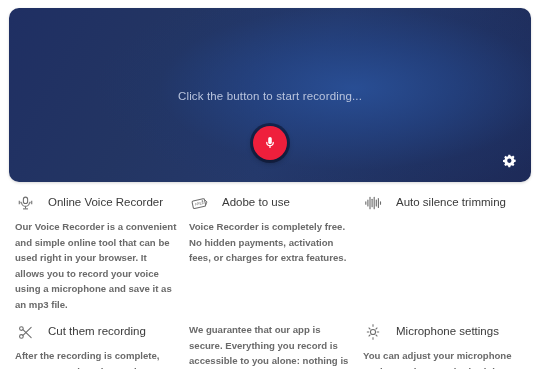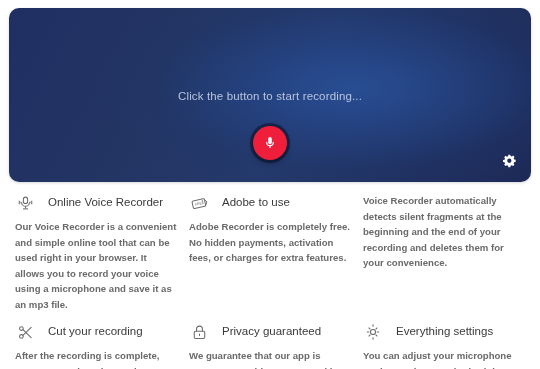--- a/index.html
+++ b/index.html
@@ -196,63 +196,67 @@
             <g transform="rotate(-12 12 12)">
               <rect x="3.2" y="7.2" width="16" height="9.6" rx="1.6"></rect>
               <circle cx="16.2" cy="9.6" r="0.9" fill="#6d6d6d" stroke="none"></circle>
               <text x="6.2" y="13.6" class="tag-word" stroke="none" style="font-size:4.4px">FREE</text>
               <path d="M19.2 8.4l2.4 3.6-2.4 3.6" stroke-width="1.1"></path>
             </g>
           </svg>
         </span>
         <span class="feature-title">Adobe to use</span>
       </div>
-      <div class="feature-text">Adobe Recorder is completely free. No hidden payments, activation fees, or charges for extra features.</div>
-    </div>
-
-    <div class="feature">
-      <div class="feature-text">Voice Recorder automatically detects silent fragments at the beginning and the end of your recording and deletes them for your convenience.</div>
+      <div class="feature-text">Voice Recorder is completely free. No hidden payments, activation fees, or charges for extra features.</div>
+    </div>
+
+    <div class="feature">
+      <div class="feature-head">
+        <span class="feature-icon">
+          <svg width="18" height="18" viewBox="0 0 24 24" stroke="#6d6d6d" stroke-width="1.5" stroke-linecap="round">
+            <line x1="2.4" y1="10.5" x2="2.4" y2="13.5"></line>
+            <line x1="5.2" y1="8" x2="5.2" y2="16"></line>
+            <line x1="8" y1="4.5" x2="8" y2="19.5"></line>
+            <line x1="10.8" y1="7" x2="10.8" y2="17"></line>
+            <line x1="13.6" y1="4.5" x2="13.6" y2="19.5"></line>
+            <line x1="16.4" y1="8" x2="16.4" y2="16"></line>
+            <line x1="19.2" y1="6" x2="19.2" y2="18"></line>
+            <line x1="22" y1="10.5" x2="22" y2="13.5"></line>
+          </svg>
+        </span>
+        <span class="feature-title">Auto silence trimming</span>
+      </div>
     </div>
 
     <div class="feature">
       <div class="feature-head">
         <span class="feature-icon">
           <svg width="17" height="17" viewBox="0 0 24 24" fill="none" stroke="#6d6d6d" stroke-width="1.5" stroke-linecap="round">
             <circle cx="6.2" cy="6.4" r="2.6"></circle>
             <circle cx="6.2" cy="17.6" r="2.6"></circle>
             <line x1="8.4" y1="8" x2="20" y2="19.4"></line>
             <line x1="8.4" y1="16" x2="20" y2="4.6"></line>
           </svg>
         </span>
-        <span class="feature-title">Cut your recording</span>
+        <span class="feature-title">Cut them recording</span>
       </div>
       <div class="feature-text">After the recording is complete, you can crop it to the section you actually need.</div>
     </div>
 
     <div class="feature">
-      <div class="feature-head">
-        <span class="feature-icon">
-          <svg width="17" height="17" viewBox="0 0 24 24" fill="none" stroke="#6d6d6d" stroke-width="1.5">
-            <rect x="4.6" y="10.2" width="14.8" height="10.2" rx="1.6"></rect>
-            <path d="M7.8 10.2V7.2a4.2 4.2 0 0 1 8.4 0v3"></path>
-            <line x1="12" y1="13.6" x2="12" y2="16.8"></line>
-          </svg>
-        </span>
-        <span class="feature-title">Privacy guaranteed</span>
-      </div>
       <div class="feature-text">We guarantee that our app is secure. Everything you record is accessible to you alone: nothing is uploaded to our servers for storage.</div>
     </div>
 
     <div class="feature">
       <div class="feature-head">
         <span class="feature-icon">
           <svg width="18" height="18" viewBox="0 0 24 24" fill="none" stroke="#6d6d6d" stroke-width="1.4">
             <circle cx="12" cy="12" r="3.4"></circle>
             <path d="M12 1.8v3.2M12 19v3.2M3.8 12H7M17 12h3.2M6.2 6.2l2.3 2.3M15.5 15.5l2.3 2.3M17.8 6.2l-2.3 2.3M8.5 15.5l-2.3 2.3"></path>
           </svg>
         </span>
-        <span class="feature-title">Everything settings</span>
+        <span class="feature-title">Microphone settings</span>
       </div>
       <div class="feature-text">You can adjust your microphone settings using standard Adobe Flash Player tools (decreasing echo and adjusting the volume).</div>
     </div>
 
   </div>
 </div>
 
 </body></html>

